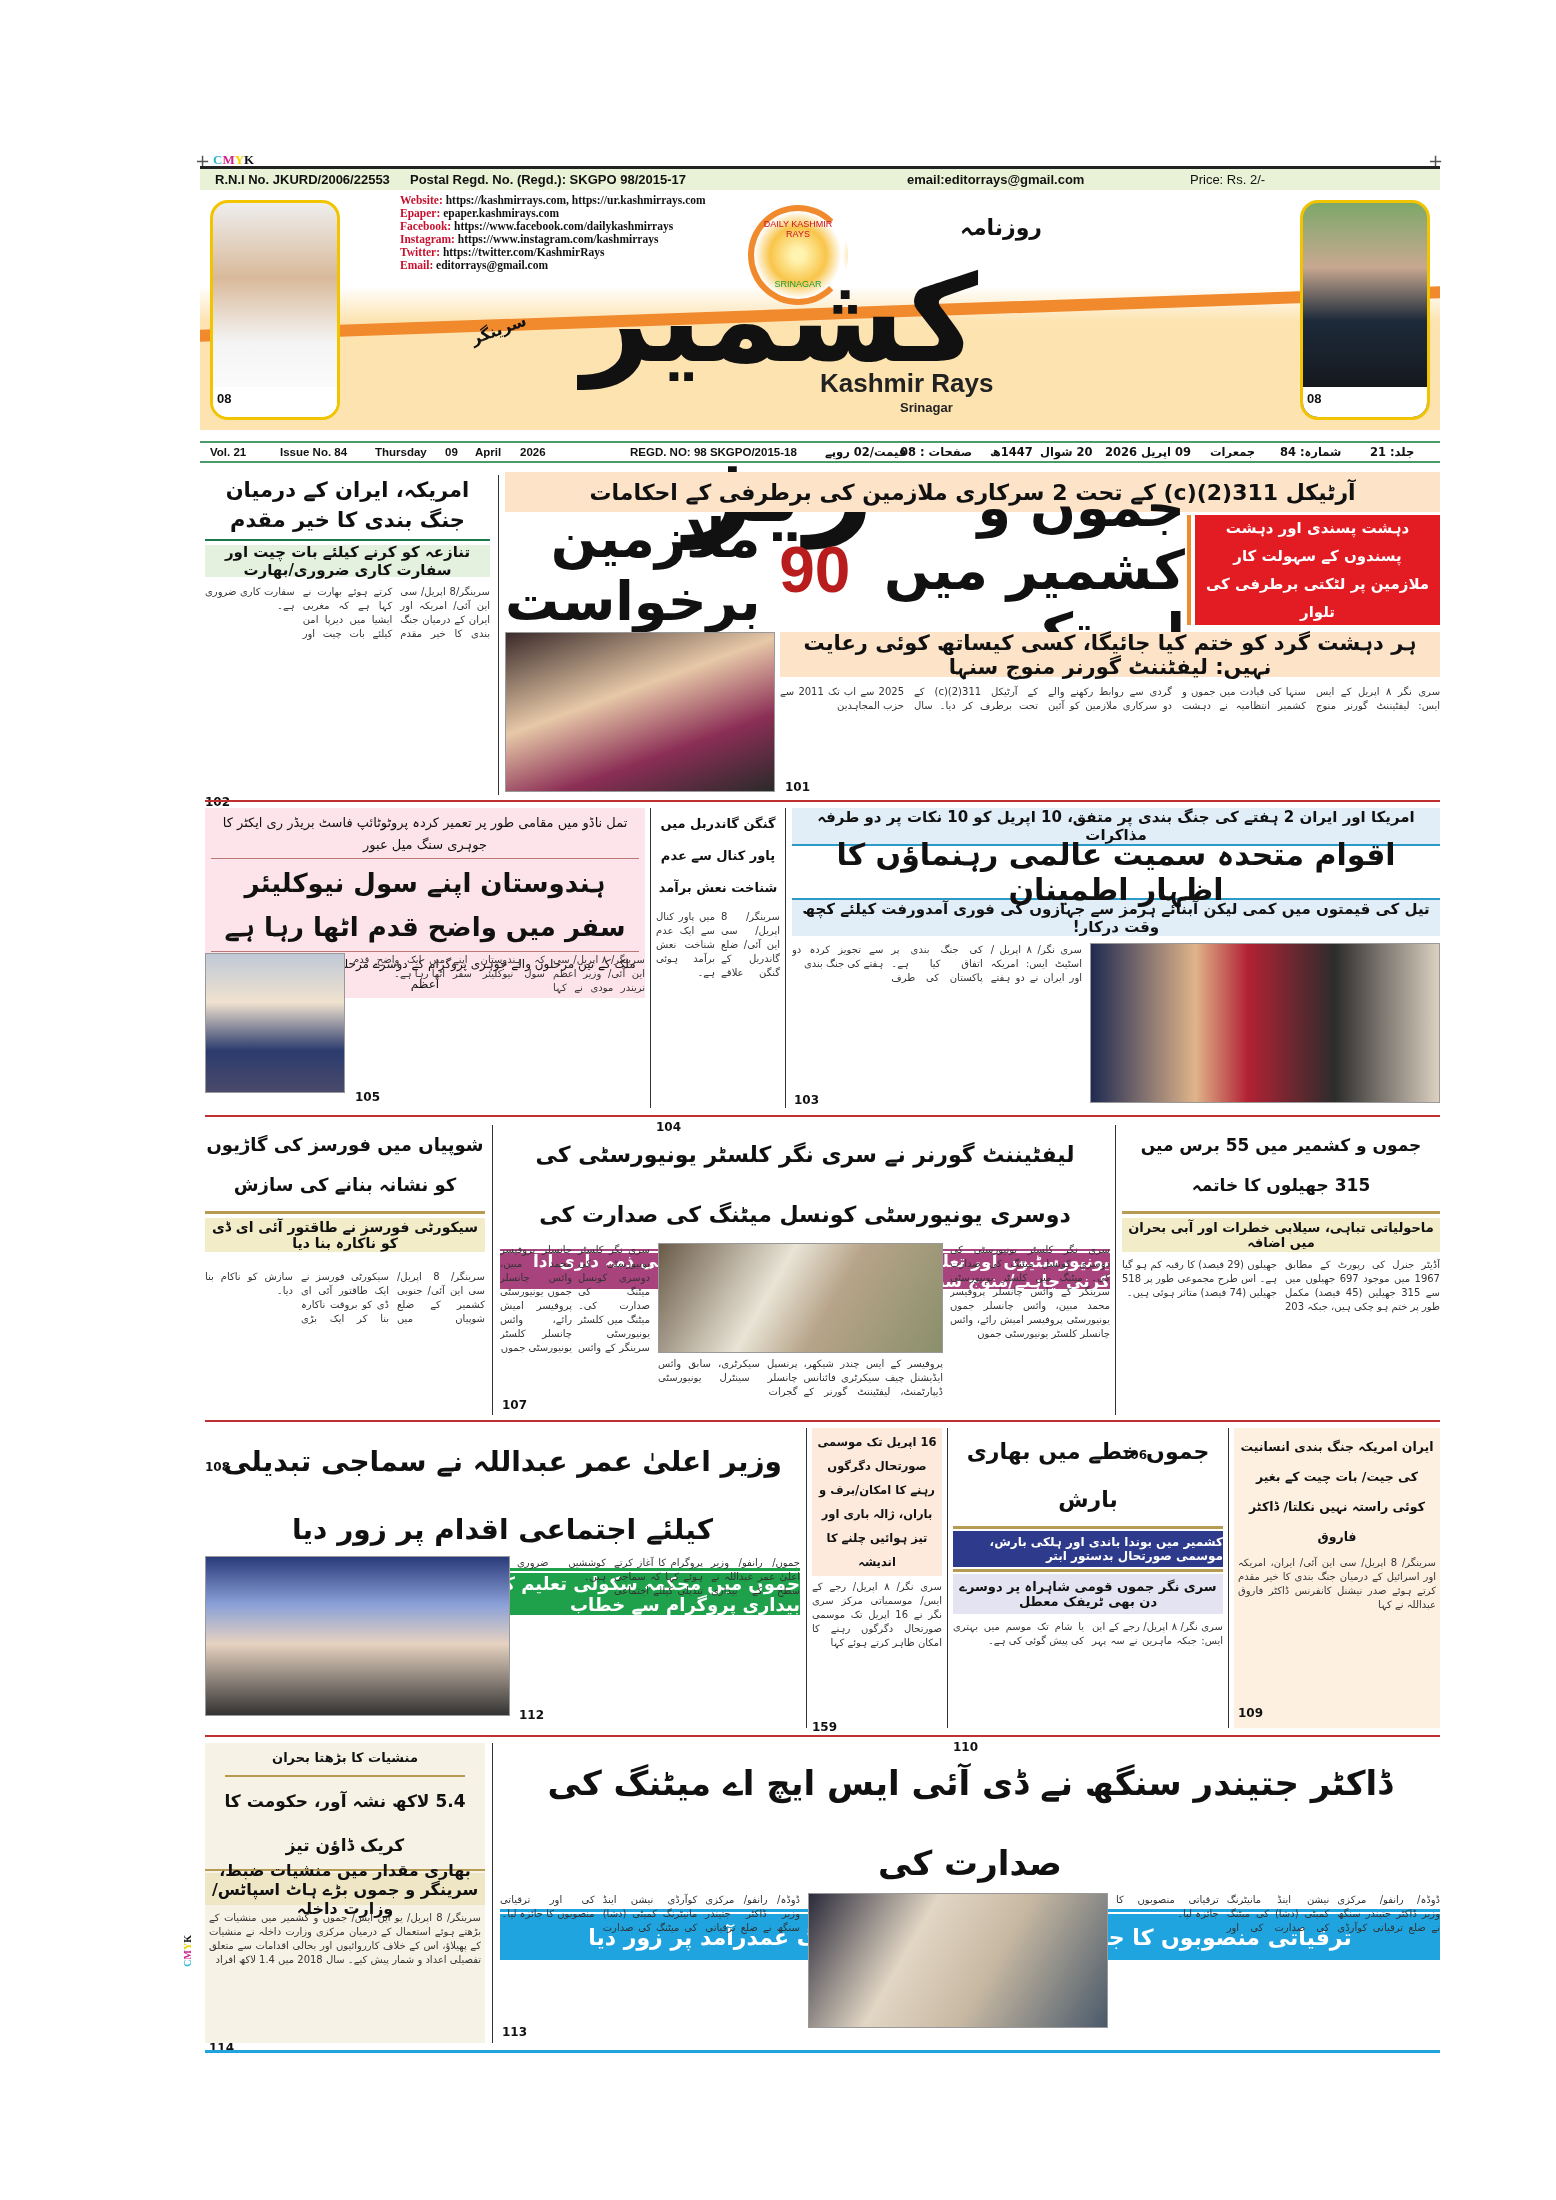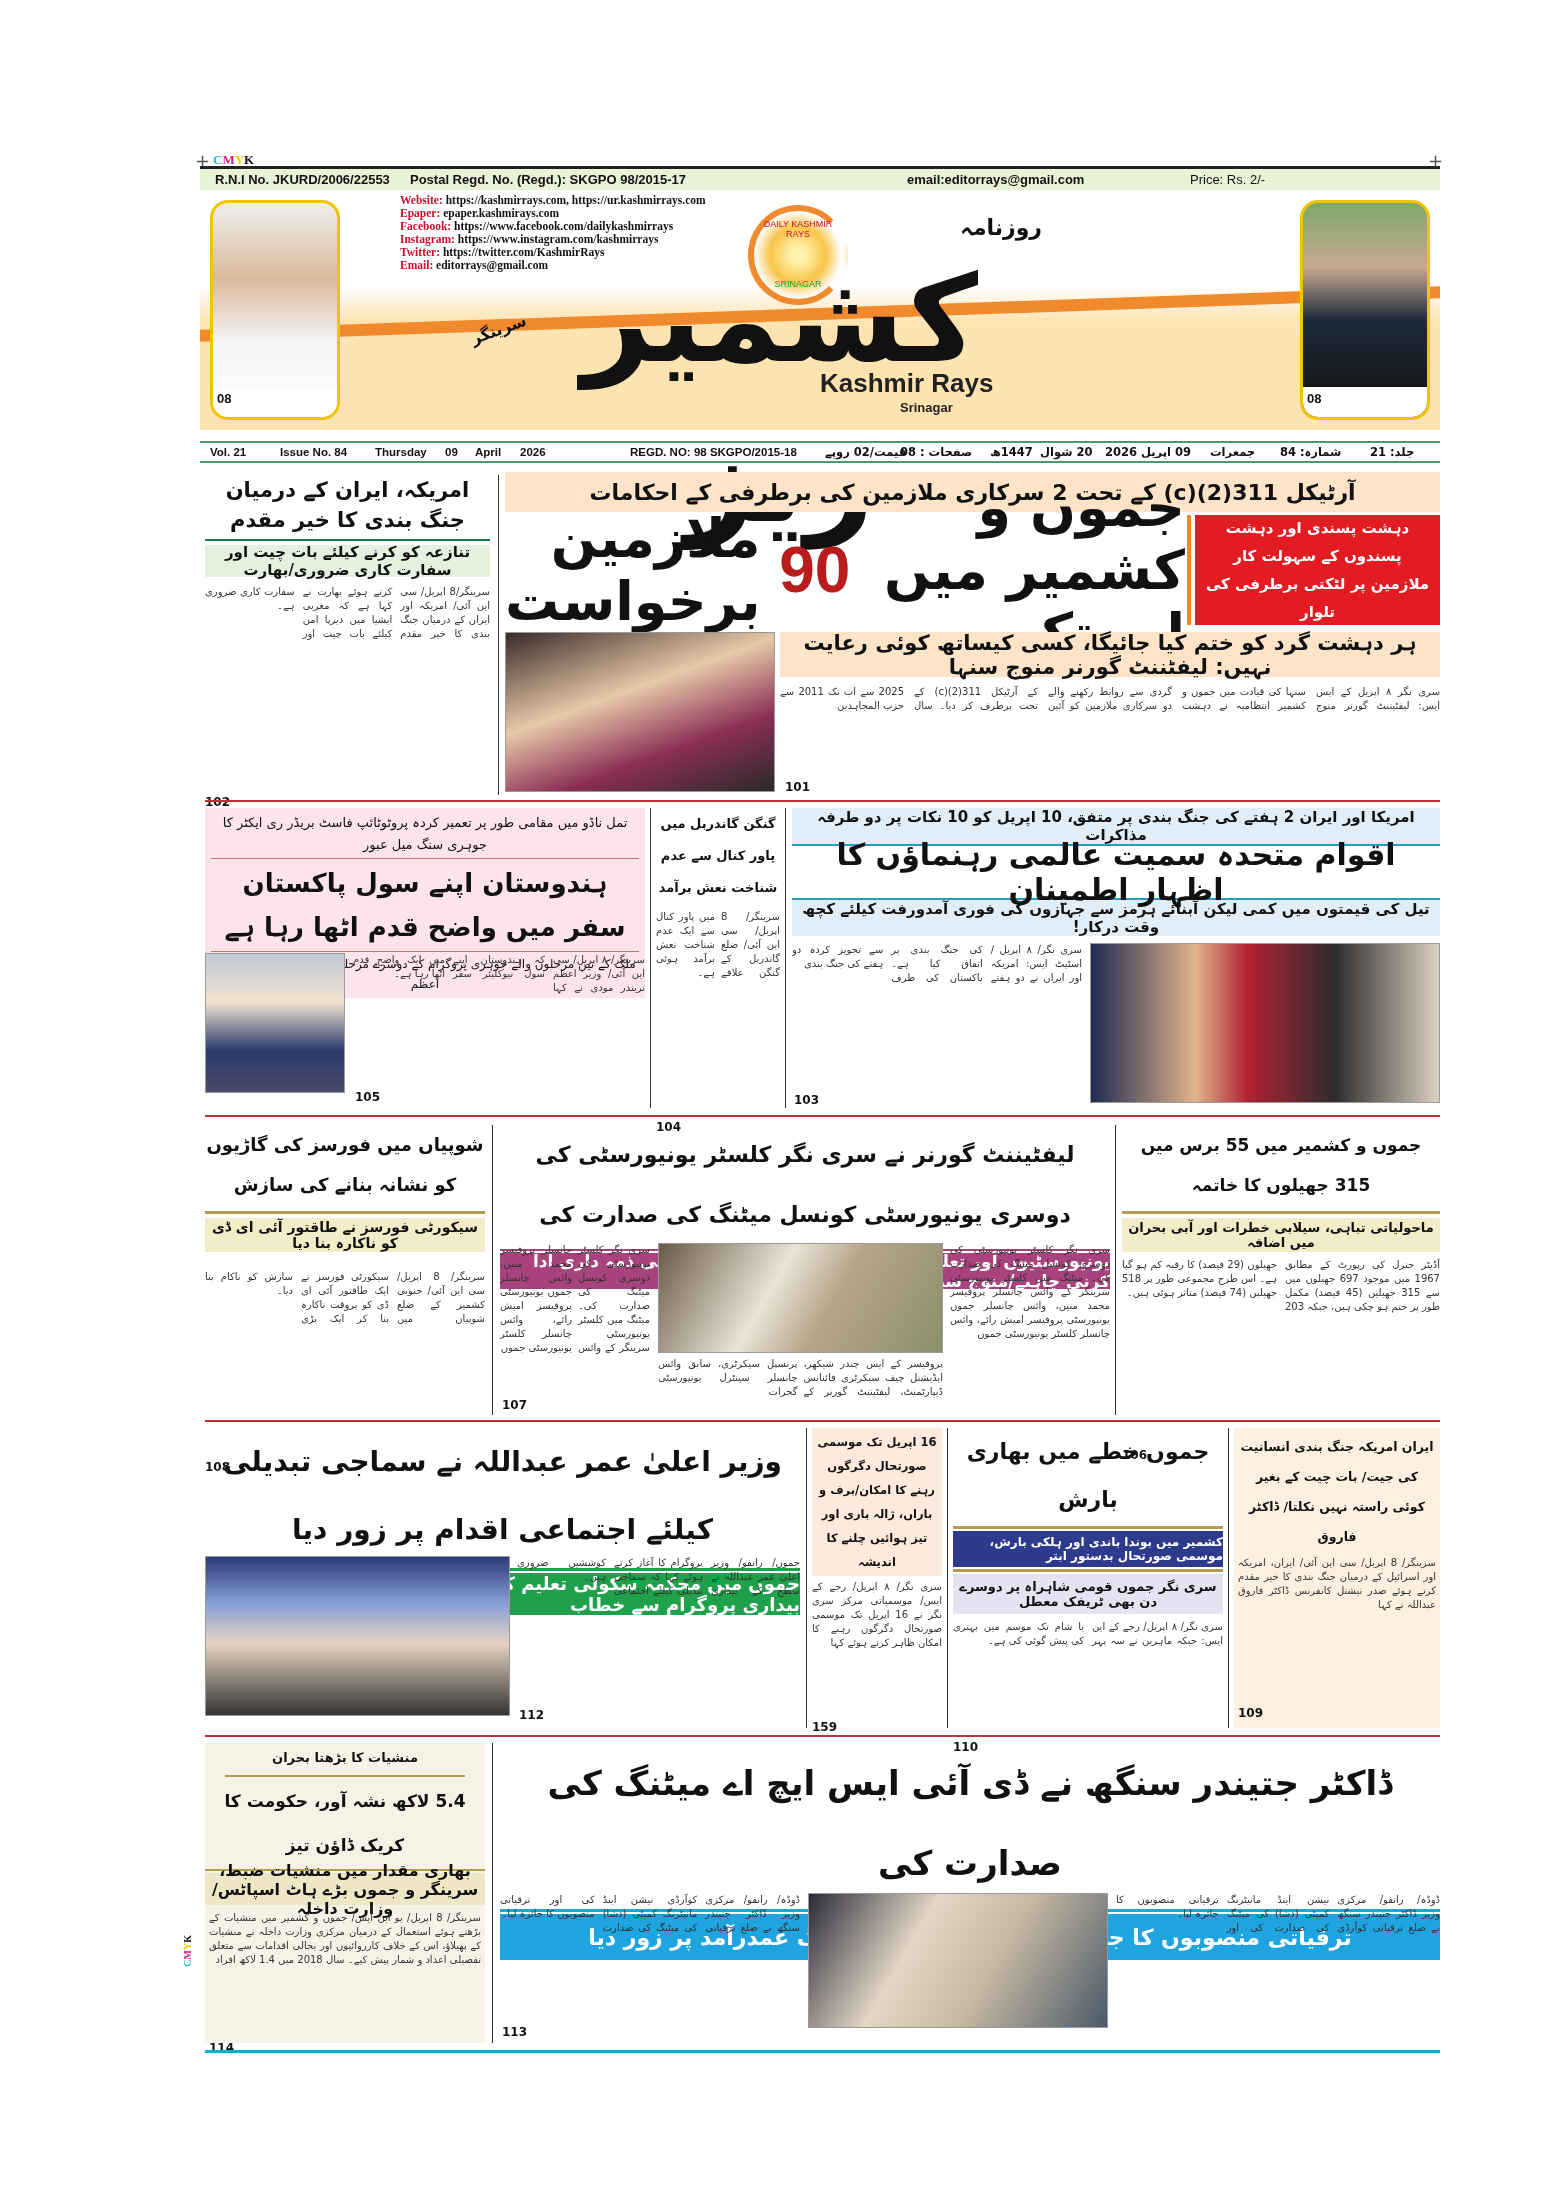--- a/index.html
+++ b/index.html
@@ -111,21 +111,21 @@
 <div class="abs urdu hl band" style="left:780px;top:632px;width:660px;height:45px;background:#fde3c8;font-size:21px">ہر دہشت گرد کو ختم کیا جائیگا، کسی کیساتھ کوئی رعایت نہیں: لیفٹننٹ گورنر منوج سنہا</div>
 <div class="abs col-text" style="left:780px;top:685px;width:660px;height:95px;column-count:5;column-gap:10px">سری نگر ۸ اپریل کے ایس ایس: لیفٹیننٹ گورنر منوج سنہا کی قیادت میں جموں و کشمیر انتظامیہ نے دہشت گردی سے روابط رکھنے والے دو سرکاری ملازمین کو آئین کے آرٹیکل 311(2)(c) کے تحت برطرف کر دیا۔ سال 2025 سے اب تک 2011 سے حزب المجاہدین</div>
 <div class="abs" style="left:785px;top:780px;font-weight:bold;font-size:12px">101</div>
 
 <div class="rule" style="left:205px;top:800px;width:1235px;background:#c03030"></div>
 
 <div class="abs" style="left:205px;top:808px;width:440px;height:300px">
   <div style="background:#fde4ea;padding:4px 6px">
     <div class="urdu hl" style="font-size:13px;line-height:22px;font-weight:normal">تمل ناڈو میں مقامی طور پر تعمیر کردہ پروٹوٹائپ فاسٹ بریڈر ری ایکٹر کا جوہری سنگ میل عبور</div>
     <div style="height:1px;background:#b77;margin:2px 0"></div>
-    <div class="urdu hl" style="font-size:26px;line-height:44px">ہندوستان اپنے سول پاکستان سفر میں واضح قدم اٹھا رہا ہے</div>
+    <div class="urdu hl" style="font-size:26px;line-height:44px">ہندوستان اپنے سول نیوکلیئر سفر میں واضح قدم اٹھا رہا ہے</div>
     <div style="height:1px;background:#b77;margin:2px 0"></div>
     <div class="urdu hl" style="font-size:12px;line-height:20px;font-weight:normal">ملک کے تین مرحلوں والے جوہری پروگرام کے دوسرے مرحلے کو آگے بڑھا رہا ہے/وزیر اعظم</div>
   </div>
   <div class="img" style="position:absolute;left:0;top:145px;width:140px;height:140px;background:linear-gradient(#bfc9d6,#f0e2cf 35%,#2b3b6e 70%,#4a4a6a)"></div>
   <div class="col-text" style="position:absolute;left:148px;top:145px;width:292px;height:130px;column-count:3;column-gap:8px">سرینگر/ ۸ اپریل/ سی این آئی/ وزیر اعظم نریندر مودی نے کہا کہ ہندوستان اپنے سول نیوکلیئر سفر میں ایک واضح قدم اٹھا رہا ہے۔</div>
   <div style="position:absolute;left:150px;top:282px;font-weight:bold;font-size:12px">105</div>
 </div>
 <div class="vline" style="left:650px;top:808px;height:300px"></div>
 
 <div class="abs" style="left:656px;top:808px;width:124px;height:300px">

